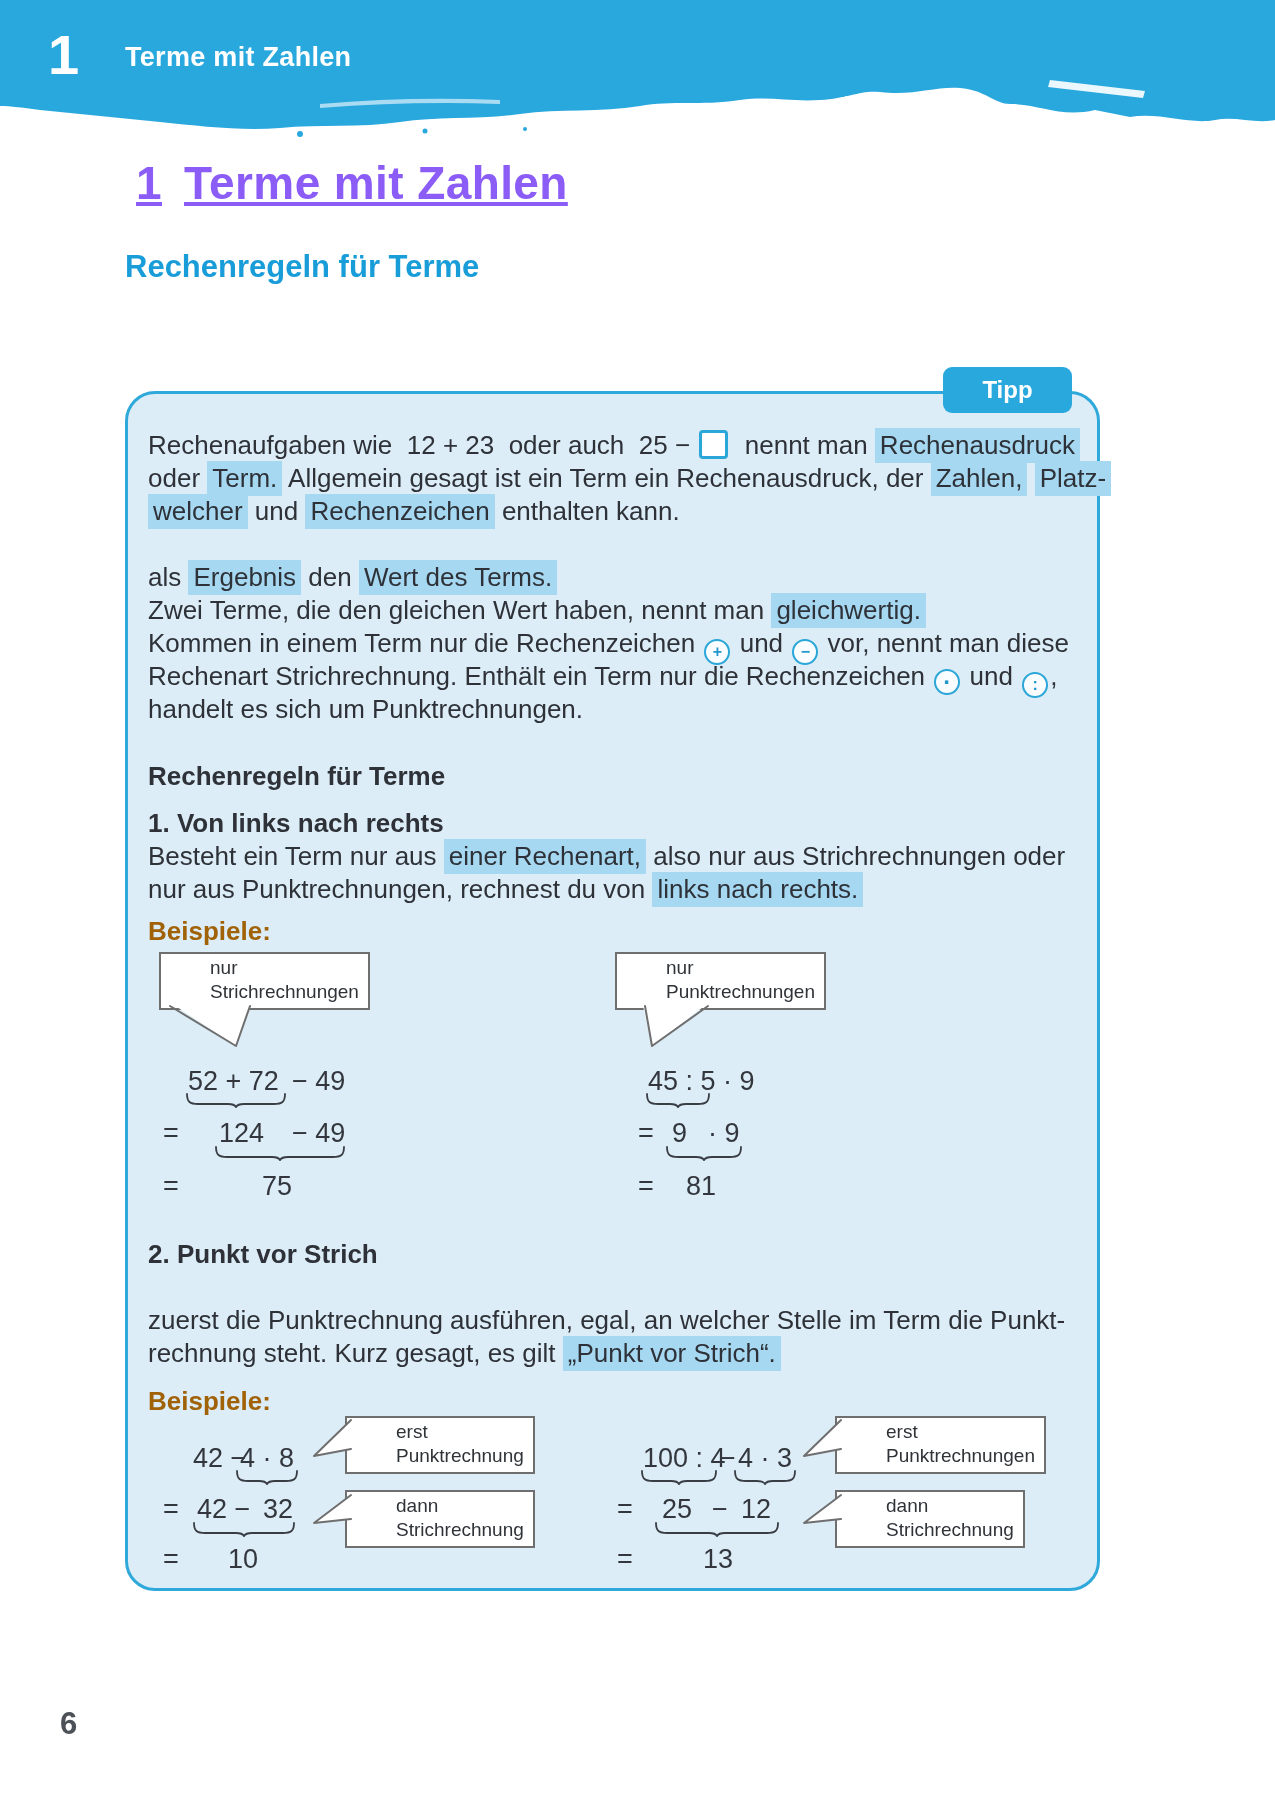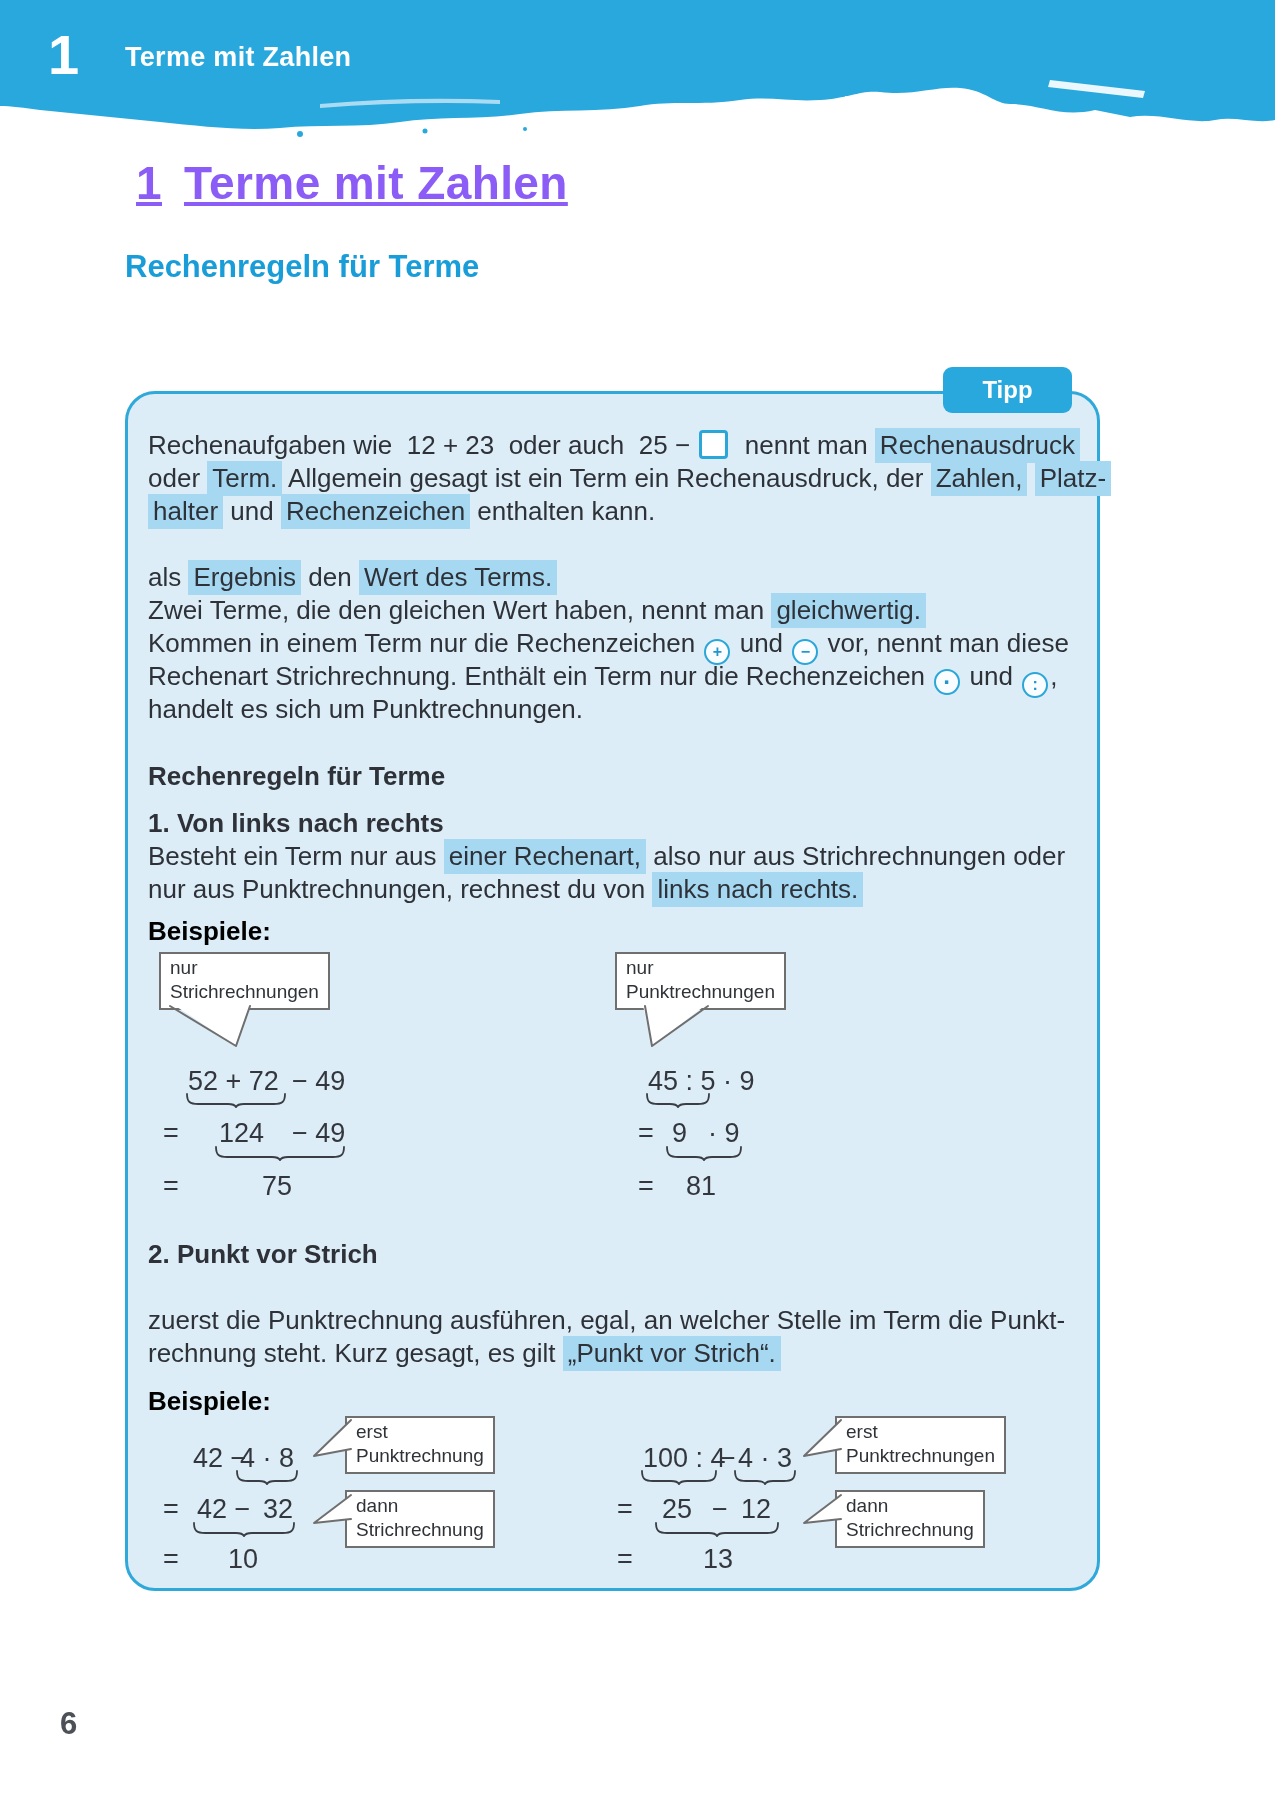--- a/index.html
+++ b/index.html
@@ -16,35 +16,35 @@
   
   .tip-box{position:absolute;left:125px;top:391px;width:975px;height:1200px;background:#dcedf7;
            border:3px solid #2fa8da;border-radius:30px;box-sizing:border-box;z-index:0;}
   .tip-tab{position:absolute;left:943px;top:367px;width:129px;height:46px;background:#29a8de;border-radius:9px;
            color:#ffffff;font-size:24px;font-weight:700;text-align:center;line-height:46px;z-index:2;}
   
   .line{position:absolute;left:148px;font-size:26px;line-height:31px;color:#2e3238;white-space:pre;z-index:1;}
   .line span{white-space:pre;}
   .hl{background:#a6d8f2;padding:2px 5px 3px;}
   .bold{font-weight:700;}
-  .ex-label{color:#000000;font-weight:700;text-align:center;}
+  .ex-label{color:#a16207;font-weight:700;text-align:center;}
   
   .op{display:inline-flex;align-items:center;justify-content:center;width:22px;height:22px;margin:0 2px;
       border:2px solid #2ba6d8;border-radius:50%;background:#fafdff;color:#2196cb;font-weight:700;
       font-size:16px;line-height:1;vertical-align:-5px;}
   .op.times{font-size:24px;}
   .sq{display:inline-block;width:23px;height:23px;border:3px solid #2ba6d8;border-radius:4px;background:#ffffff;
       vertical-align:-5px;margin:0 2px;}
   
   .math{position:absolute;font-size:27px;line-height:30px;color:#33373d;white-space:pre;z-index:1;}
   .brace{position:absolute;z-index:1;}
   
   .bubble{position:absolute;background:#ffffff;border:2px solid #6f6f6f;padding:2px 9px 4px;
           font-size:19px;line-height:24px;color:#2f3338;z-index:2;}
-  .bubble span{display:block;white-space:pre;}
+  .bubble span{display:block;white-space:pre;margin-left:40px;}
   .tails{position:absolute;left:0;top:0;z-index:3;pointer-events:none;}
   .page-num{position:absolute;left:60px;top:1706px;font-size:31px;font-weight:700;color:#4c5157;}
 </style>
 </head>
 <body>
 
 <div class="canvas">
 
   <svg class="band-svg" width="1275" height="150" viewBox="0 0 1275 150">
     <path fill="#29a8de" d="M0,0 H1275 V120 C1255,124 1235,116 1215,120 C1190,125 1160,112 1130,117 L1095,110
@@ -62,21 +62,21 @@
   <div class="band-title">Terme mit Zahlen</div>
 
   <div class="main-title"><span class="num">1</span><span>Terme mit Zahlen</span></div>
   <div class="subtitle">Rechenregeln für Terme</div>
 
   <div class="tip-box"></div>
   <div class="tip-tab">Tipp</div>
 
   <div class="line" style="top:430px"><span>Rechenaufgaben wie  12 + 23  oder auch  25 − </span><span class="sq"></span><span>  nennt man </span><span class="hl">Rechenausdruck</span></div>
   <div class="line" style="top:463px"><span>oder </span><span class="hl">Term.</span><span> Allgemein gesagt ist ein Term ein Rechenausdruck, der </span><span class="hl">Zahlen,</span><span> </span><span class="hl">Platz-</span></div>
-  <div class="line" style="top:496px"><span class="hl">halter</span><span> und </span><span class="hl">Rechenzeichen</span><span> enthalten kann.</span></div>
+  <div class="line" style="top:496px"><span class="hl">welcher</span><span> und </span><span class="hl">Rechenzeichen</span><span> enthalten kann.</span></div>
   <div class="line" style="top:562px"><span>als </span><span class="hl">Ergebnis</span><span> den </span><span class="hl">Wert des Terms.</span></div>
   <div class="line" style="top:595px"><span>Zwei Terme, die den gleichen Wert haben, nennt man </span><span class="hl">gleichwertig.</span></div>
   <div class="line" style="top:628px"><span>Kommen in einem Term nur die Rechenzeichen </span><span class="op">+</span><span> und </span><span class="op">−</span><span> vor, nennt man diese</span></div>
   <div class="line" style="top:661px"><span>Rechenart Strichrechnung. Enthält ein Term nur die Rechenzeichen </span><span class="op times">·</span><span> und </span><span class="op">:</span><span>,</span></div>
   <div class="line" style="top:694px"><span>handelt es sich um Punktrechnungen.</span></div>
 
   <div class="line bold" style="top:761px">Rechenregeln für Terme</div>
   <div class="line bold" style="top:808px">1. Von links nach rechts</div>
   <div class="line" style="top:841px"><span>Besteht ein Term nur aus </span><span class="hl">einer Rechenart,</span><span> also nur aus Strichrechnungen oder</span></div>
   <div class="line" style="top:874px"><span>nur aus Punktrechnungen, rechnest du von </span><span class="hl">links nach rechts.</span></div>

